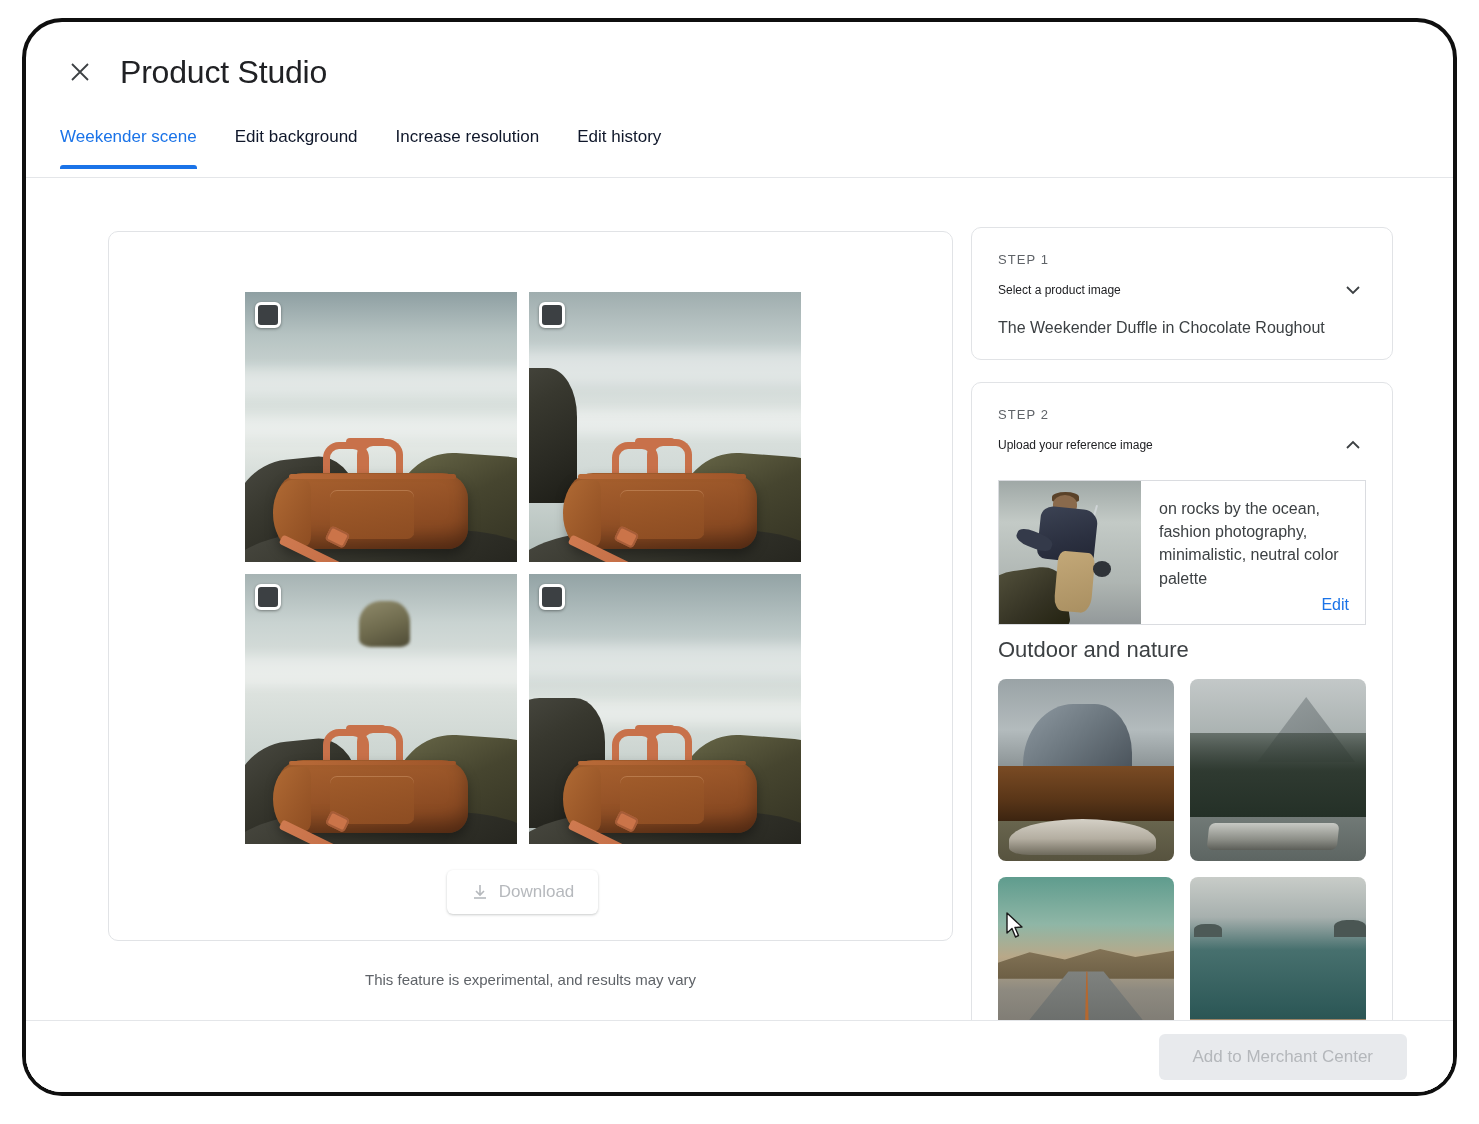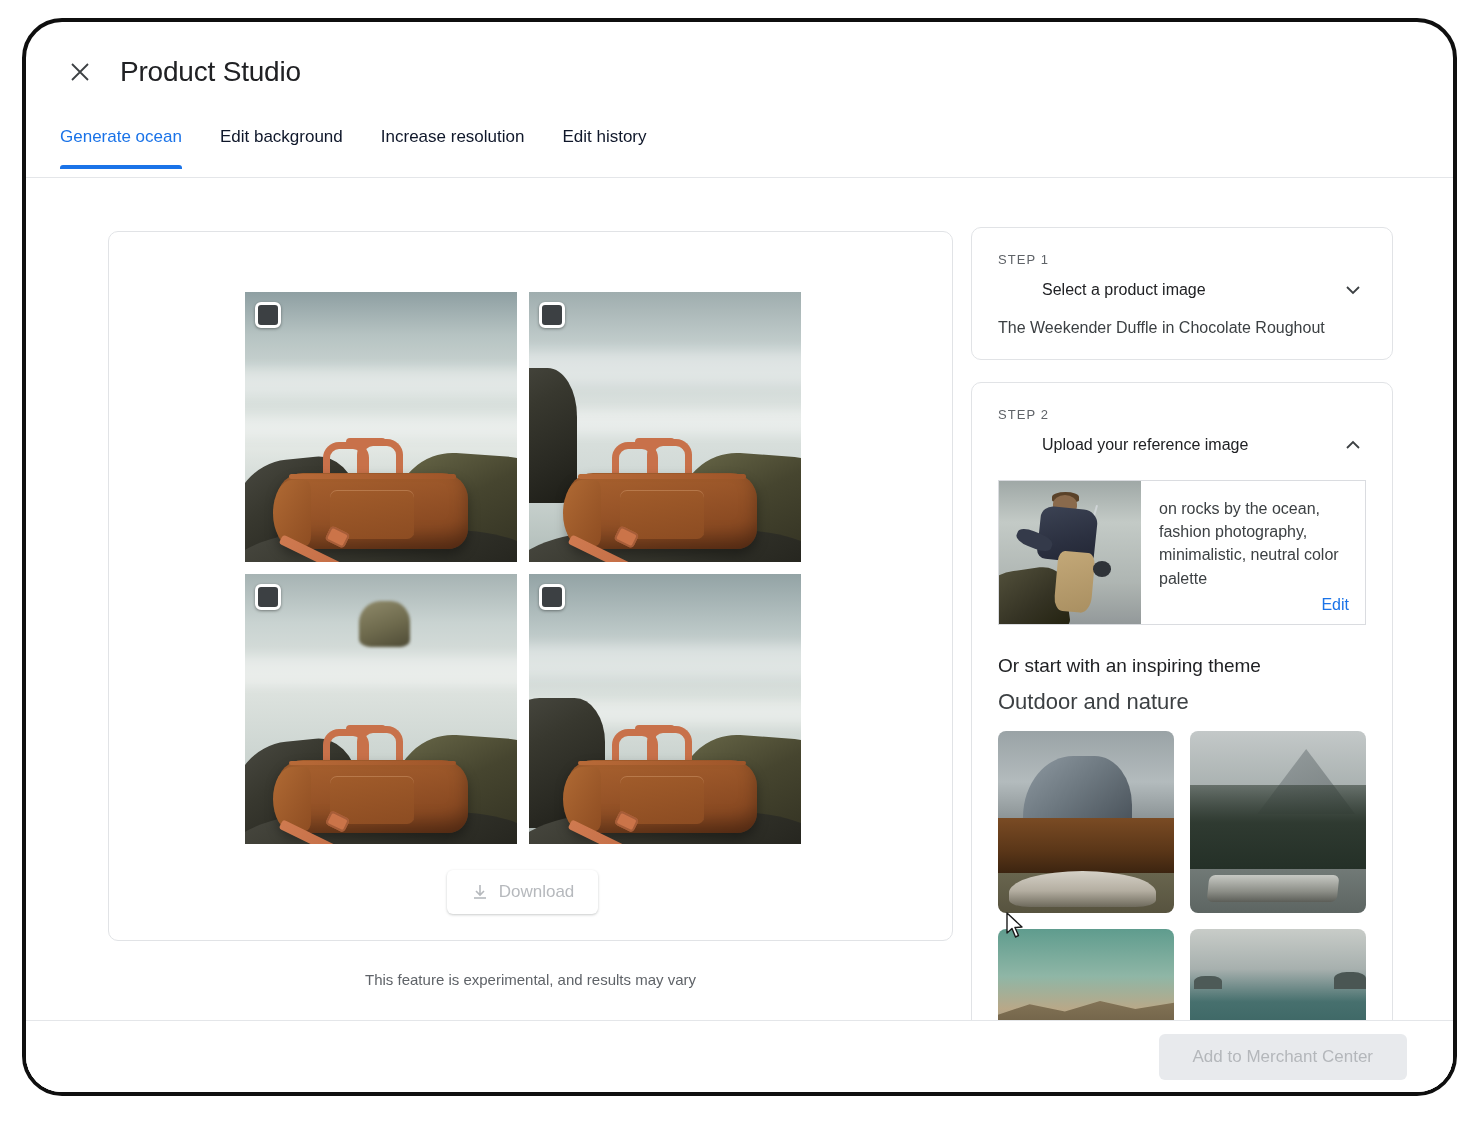--- a/index.html
+++ b/index.html
@@ -28,21 +28,21 @@
     display: flex; align-items: center;
     padding-left: 34px;
   }
   .close-btn {
     width: 40px; height: 40px;
     display: flex; align-items: center; justify-content: center;
     cursor: pointer; border-radius: 50%;
   }
   .close-btn svg { display: block; }
   .app-title {
-    font-size: 28px;
+    font-size: 32px;
     color: #202124;
     margin-left: 20px;
     letter-spacing: -0.2px;
   }
 
   
   .tabbar {
     position: absolute; left: 0; top: 100px;
     width: 100%; height: 56px;
     display: flex; align-items: flex-start;
@@ -251,24 +251,23 @@
     font-size: 13px;
     letter-spacing: 1.1px;
     color: #5f6368;
     text-transform: uppercase;
     margin-bottom: 10px;
   }
   .step-head {
     display: flex; align-items: center; justify-content: space-between;
   }
   .step-title {
-    font-size: 16px;
+    font-size: 12px;
     color: #202124;
     font-weight: 500;
-    margin-left: 44px;
   }
   .chev { width: 26px; height: 26px; display:flex; align-items:center; justify-content:center; cursor:pointer; }
   .step-sub {
     font-size: 16px;
     color: #3c4043;
     margin-top: 16px;
   }
 
   
   .prompt-row {
@@ -441,21 +440,21 @@
   <div class="header">
     <div class="close-btn">
       <svg width="22" height="22" viewBox="0 0 22 22" aria-hidden="true">
         <path d="M3 3 L19 19 M19 3 L3 19" stroke="#3c4043" stroke-width="1.8" fill="none"></path>
       </svg>
     </div>
     <div class="app-title">Product Studio</div>
   </div>
 
   <div class="tabbar">
-    <div class="tab active">Generate ocean</div>
+    <div class="tab active">Weekender scene</div>
     <div class="tab">Edit background</div>
     <div class="tab">Increase resolution</div>
     <div class="tab">Edit history</div>
   </div>
 
   <div class="body-area">
 
     <div class="canvas-wrap">
       <div class="canvas-card">
         <div class="image-grid">
@@ -602,21 +601,20 @@
             <div class="rt-arm"></div>
             <div class="rt-pants"></div>
             <div class="rt-reel"></div>
           </div>
           <div class="prompt-text-wrap">
             <div class="prompt-text">on rocks by the ocean, fashion photography, minimalistic, neutral color palette</div>
             <div class="edit-link">Edit</div>
           </div>
         </div>
 
-        <div class="theme-title">Or start with an inspiring theme</div>
         <div class="theme-sub">Outdoor and nature</div>
 
         <div class="theme-grid">
           <div class="theme-thumb th1">
             <div class="cliff"></div>
               <div class="trees"></div>
               <div class="podium"></div>
           </div>
           <div class="theme-thumb th2">
             <div class="mount"></div>

